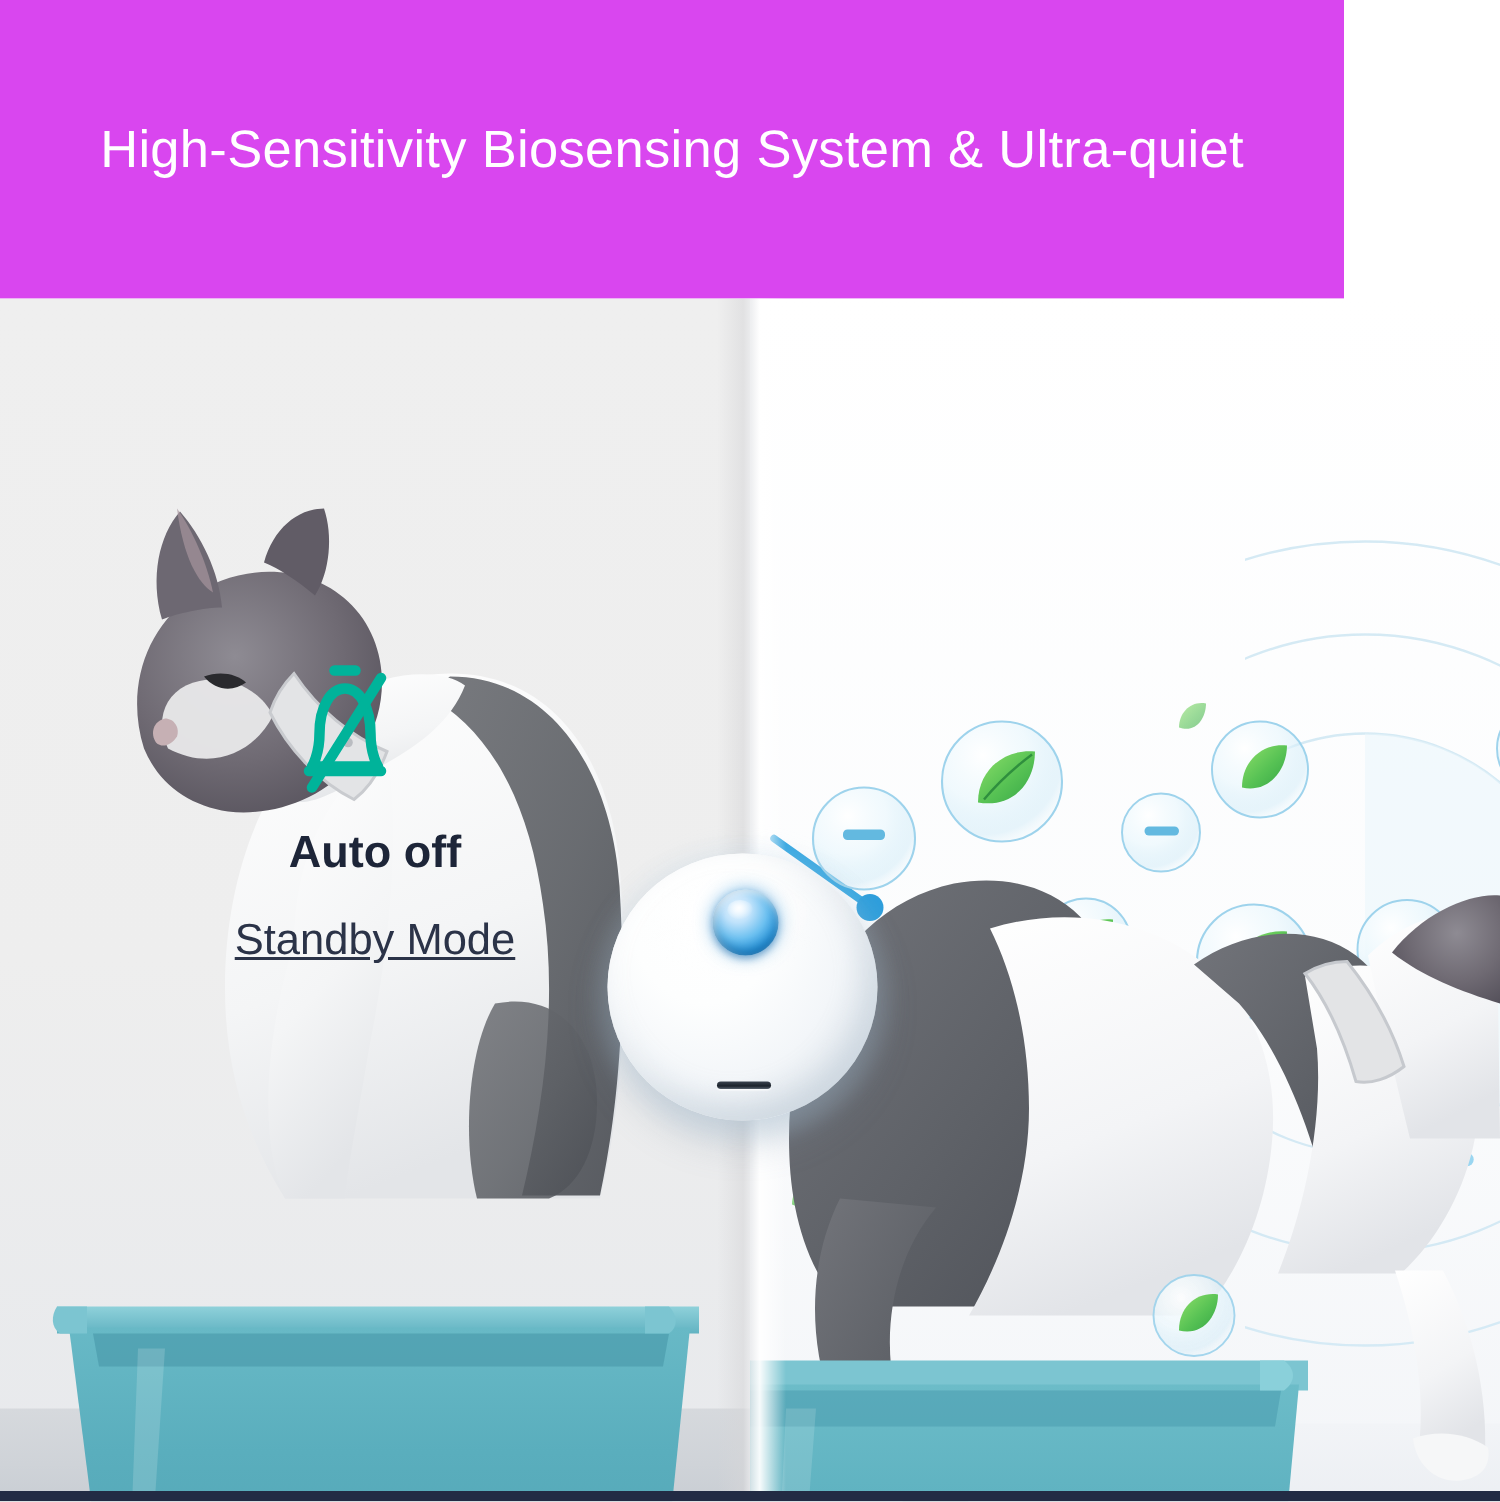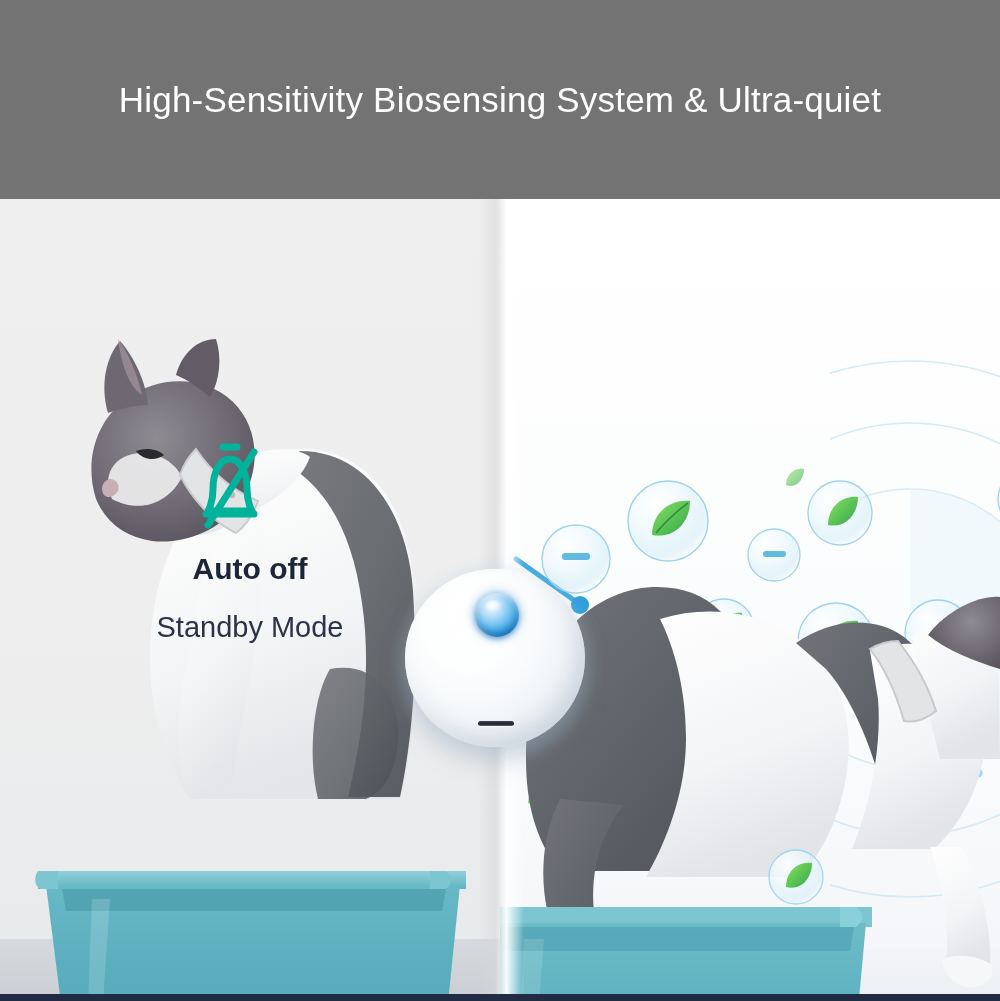--- a/index.html
+++ b/index.html
@@ -7,22 +7,22 @@
 
   .page{
     position:relative;
     width:1000px;height:1001px;
     overflow:hidden;
     background:#ffffff;
   }
 
   
   .banner{
-    position:absolute;left:0;top:0;width:1000px;height:199px;
-    background:#737373;
+    position:absolute;left:0;top:0;width:896px;height:199px;
+    background:#d946ef;
     display:flex;align-items:center;justify-content:center;
   }
   .banner-title{
     color:#ffffff;
     font-size:35px;
     font-weight:400;
     letter-spacing:.2px;
     white-space:nowrap;
     font-family:"Liberation Sans",sans-serif;
   }
@@ -76,20 +76,21 @@
   .cap-title{
     font-size:30px;font-weight:700;color:#1d2538;
     line-height:1.22;margin:0 0 20px 0;
     font-family:"Liberation Sans",sans-serif;
   }
   .cap-line{
     font-size:29px;font-weight:400;color:#2b3348;
     line-height:1.32;margin:0;
     font-family:"Liberation Sans",sans-serif;
     white-space:nowrap;
+    text-decoration:underline;
   }
 
   
   .arcs{
     position:absolute;left:330px;top:150px;width:560px;height:620px;
     pointer-events:none;
   }
 
   
   .device-wrap{

